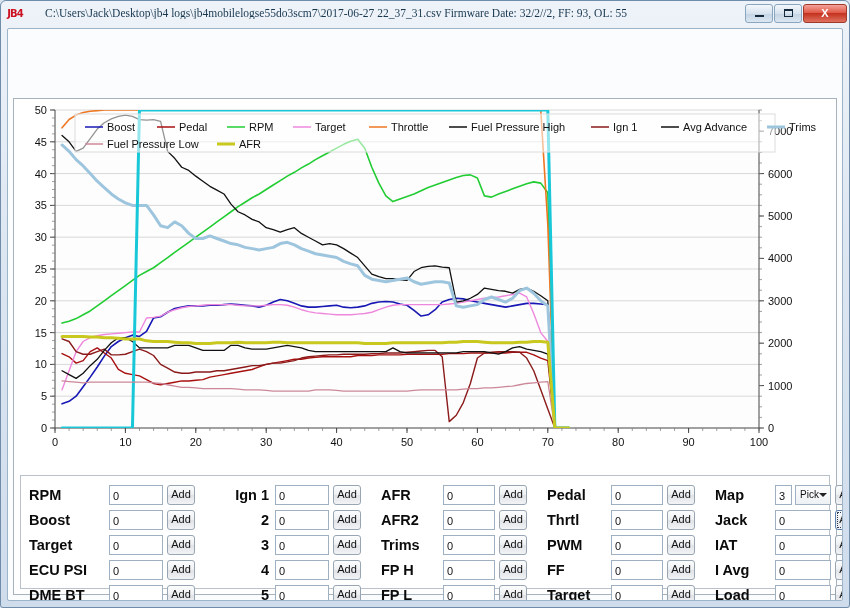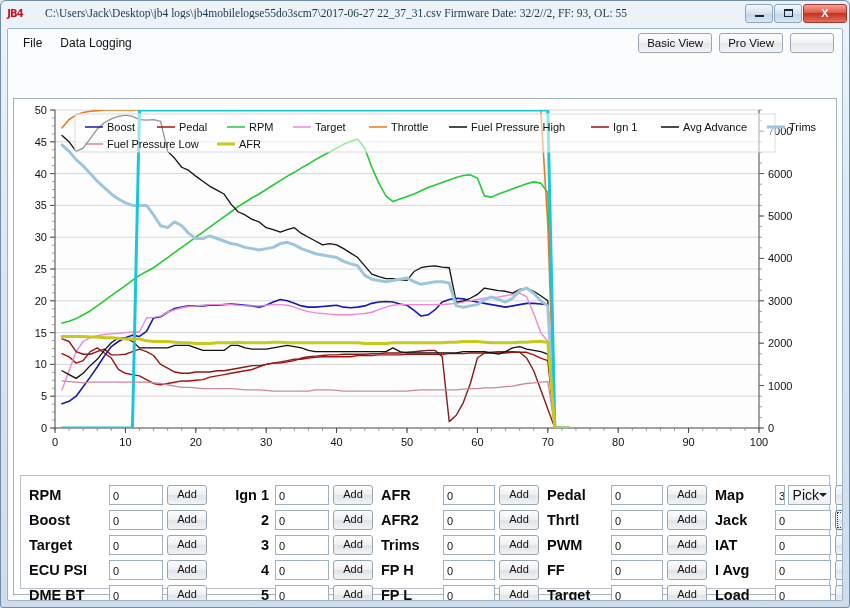--- a/index.html
+++ b/index.html
@@ -162,30 +162,30 @@
     line-height: 16px;
     overflow: hidden;
     white-space: nowrap;
     font-family: "Liberation Sans", sans-serif;
   }
   .addbtn {
     border: 1px solid #98a5b2;
     border-radius: 3px;
     background: linear-gradient(180deg,#fcfdfd 0%,#eef0f2 47%,#e0e3e7 52%,#f2f3f5 100%);
     font-size: 11px; color: #111;
-    height: 20px; width: 40px;
+    height: 20px; width: 28px;
     text-align: center; line-height: 17px;
     font-family: "Liberation Sans", sans-serif;
   }
   .addbtn.focused { outline: 1px dotted #2a3b55; outline-offset: -3px; border-color:#5b7fae; }
   .sel {
     border: 1px solid #9fb0c0;
     background: linear-gradient(180deg,#fdfdfe 0%,#eef1f4 100%);
     height: 20px; width: 50px;
-    font-size: 14px; color: #111;
+    font-size: 10px; color: #111;
     display: flex; align-items: center; justify-content: center;
     padding: 0 3px 0 4px;
     font-family: "Liberation Sans", sans-serif;
   }
   .caret { width:0;height:0;border-left:4px solid transparent;border-right:4px solid transparent;border-top:4px solid #222; }
   .narrow { width: 26px; }
 </style>
 </head>
 <body>
 
@@ -200,29 +200,20 @@
         </div>
       <div class="winbtn">
           <span class="glyph-max"></span>
         </div>
       <div class="winbtn close">X</div>
     </div>
   </div>
 
   <div class="client">
 
-    <div class="menubar">
-      <div class="menu-item">File</div>
-      <div class="menu-item">Data Logging</div>
-      <div class="menu-right">
-        <div class="btn">Basic View</div>
-        <div class="btn">Pro View</div>
-        <div class="btn blank"></div>
-      </div>
-    </div>
 
 
     <div class="tabpanel">
 
       <div class="chartbox">
         <svg class="chart-svg" id="chart" width="820" height="348" viewBox="0 0 820 348">
             <rect x="38" y="8" width="704" height="318" fill="#fdfdfd" stroke="none"></rect>
             <line x1="38" y1="294.2" x2="742" y2="294.2" stroke="#d8d8d8" stroke-width="1"></line>
             <line x1="38" y1="262.4" x2="742" y2="262.4" stroke="#d8d8d8" stroke-width="1"></line>
             <line x1="38" y1="230.60000000000002" x2="742" y2="230.60000000000002" stroke="#d8d8d8" stroke-width="1"></line>

